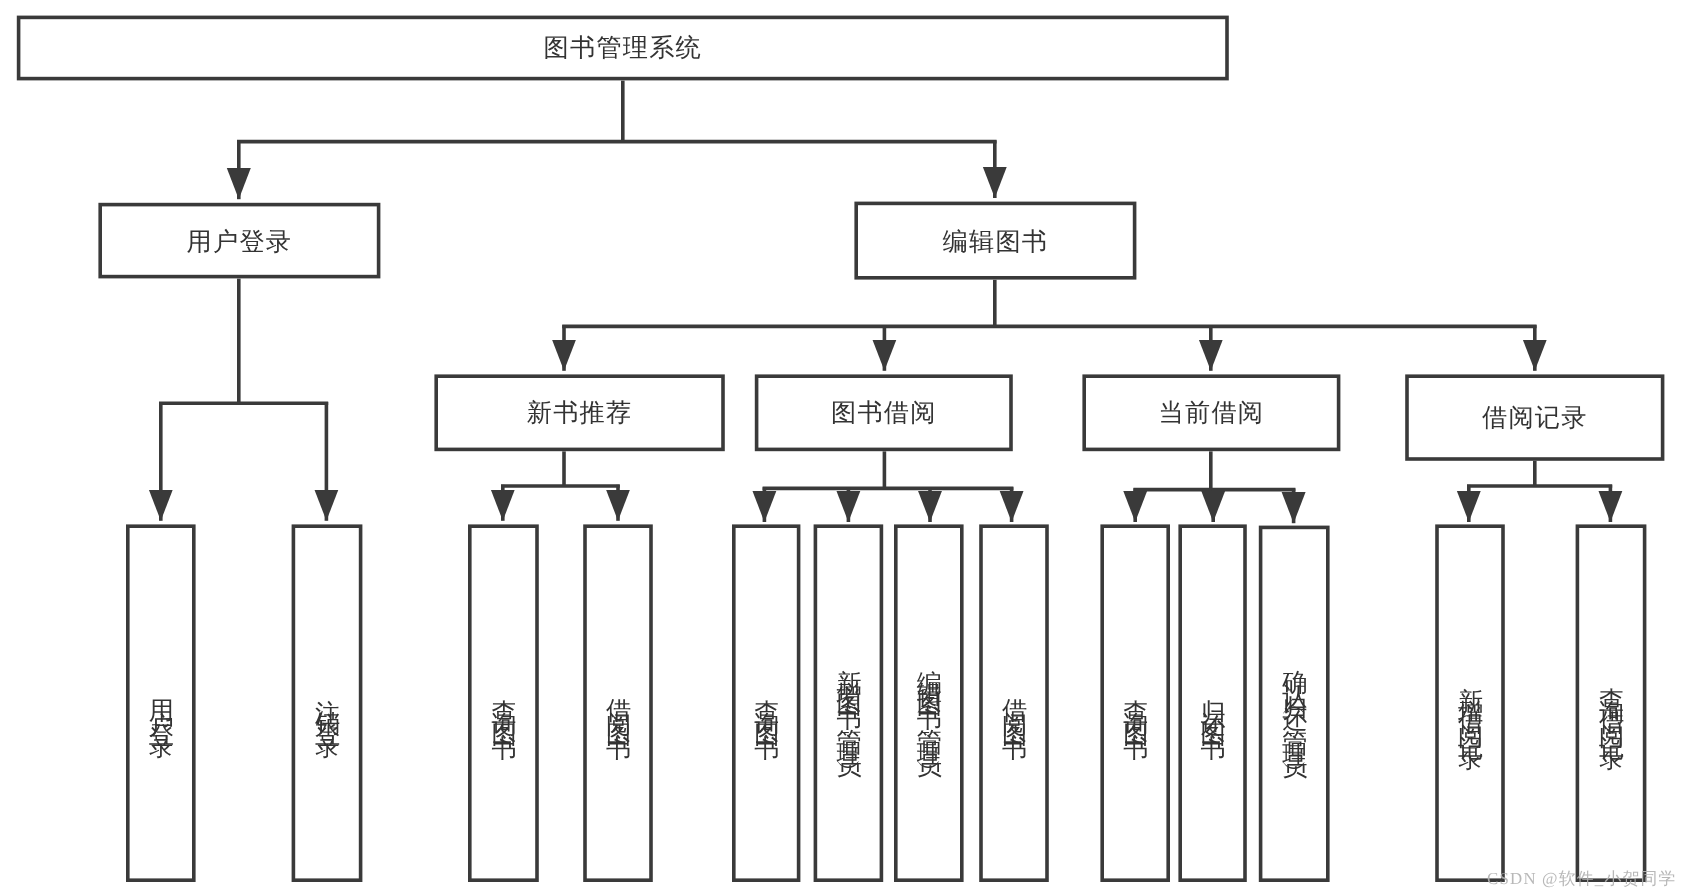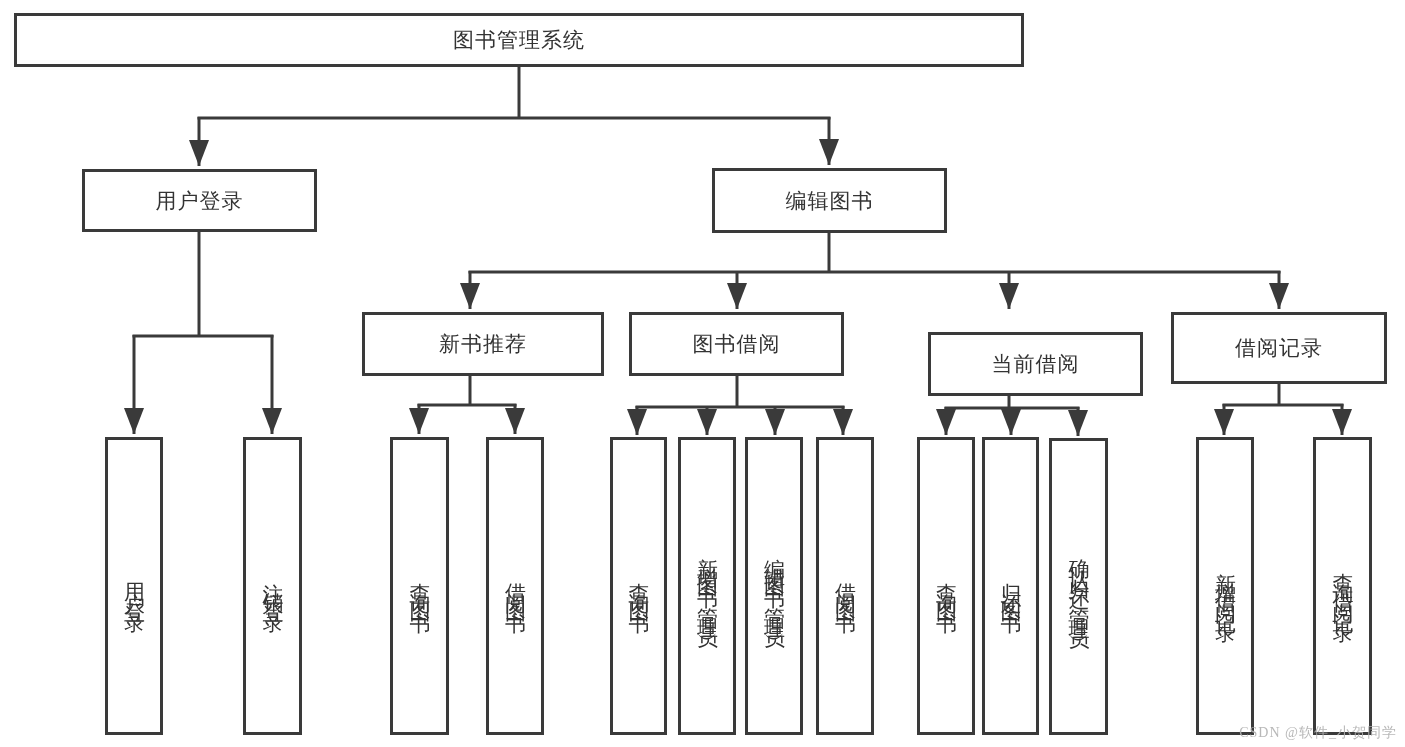--- a/index.html
+++ b/index.html
@@ -118,21 +118,21 @@
   <div class="node" style="left:712px;top:168px;width:235px;height:65px;">
     <span>编辑图书</span>
   </div>
 
   <div class="node" style="left:362px;top:312px;width:242px;height:64px;">
     <span>新书推荐</span>
   </div>
   <div class="node" style="left:629px;top:312px;width:215px;height:64px;">
     <span>图书借阅</span>
   </div>
-  <div class="node" style="left:928px;top:312px;width:215px;height:64px;margin-top:20px;">
+  <div class="node" style="left:902px;top:312px;width:215px;height:64px;">
     <span>当前借阅</span>
   </div>
   <div class="node" style="left:1171px;top:312px;width:216px;height:72px;">
     <span>借阅记录</span>
   </div>
 
   <div class="vnode" style="left:105px;top:437px;width:58px;height:298px;">
     <span class="vtext">用户登录</span>
   </div>
   <div class="vnode" style="left:243px;top:437px;width:59px;height:298px;">

